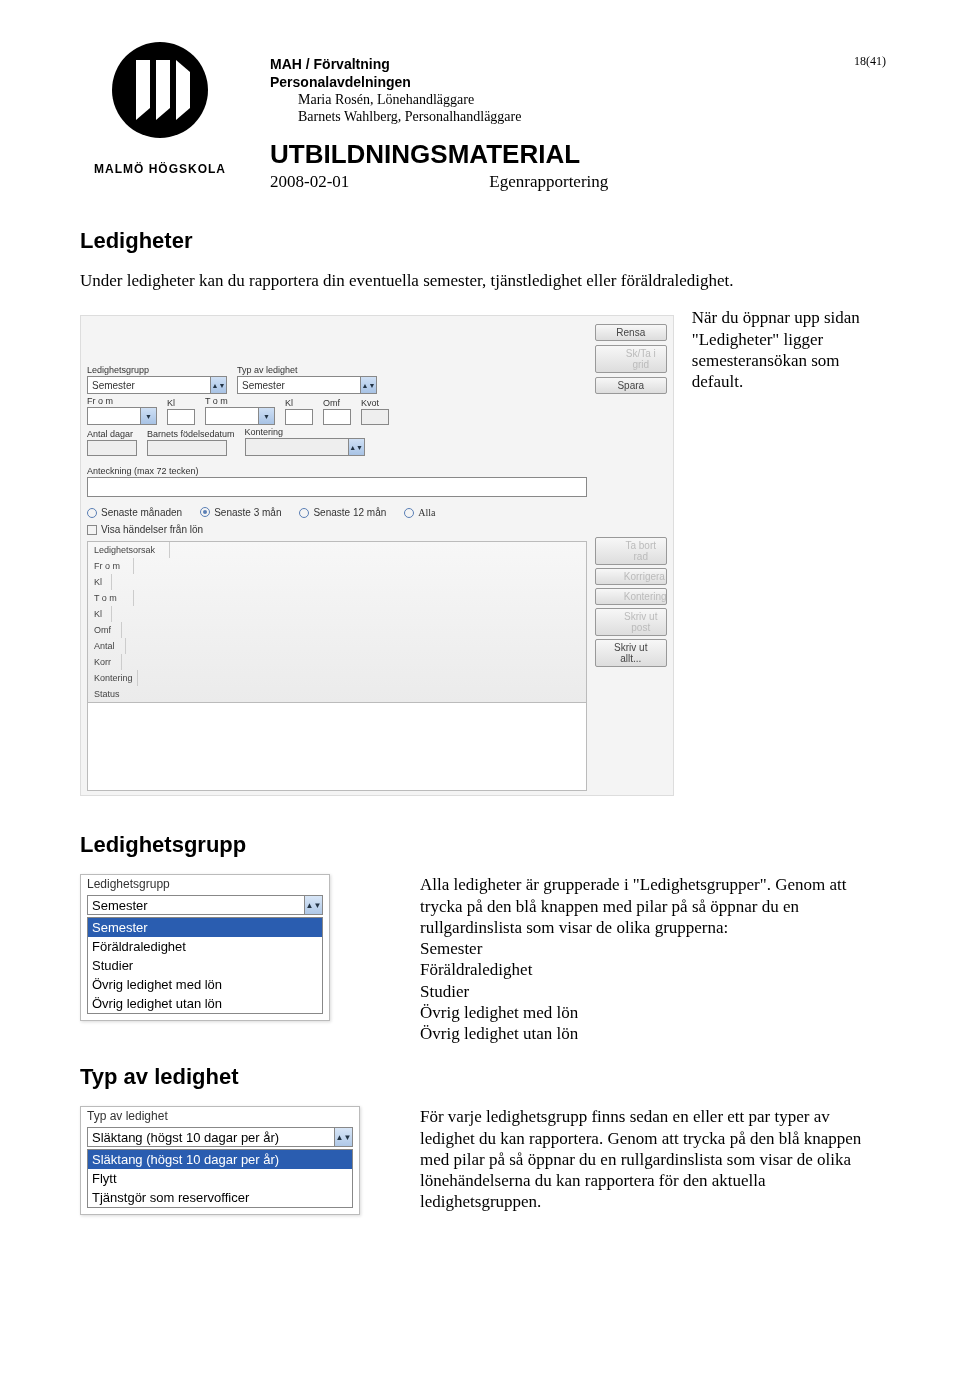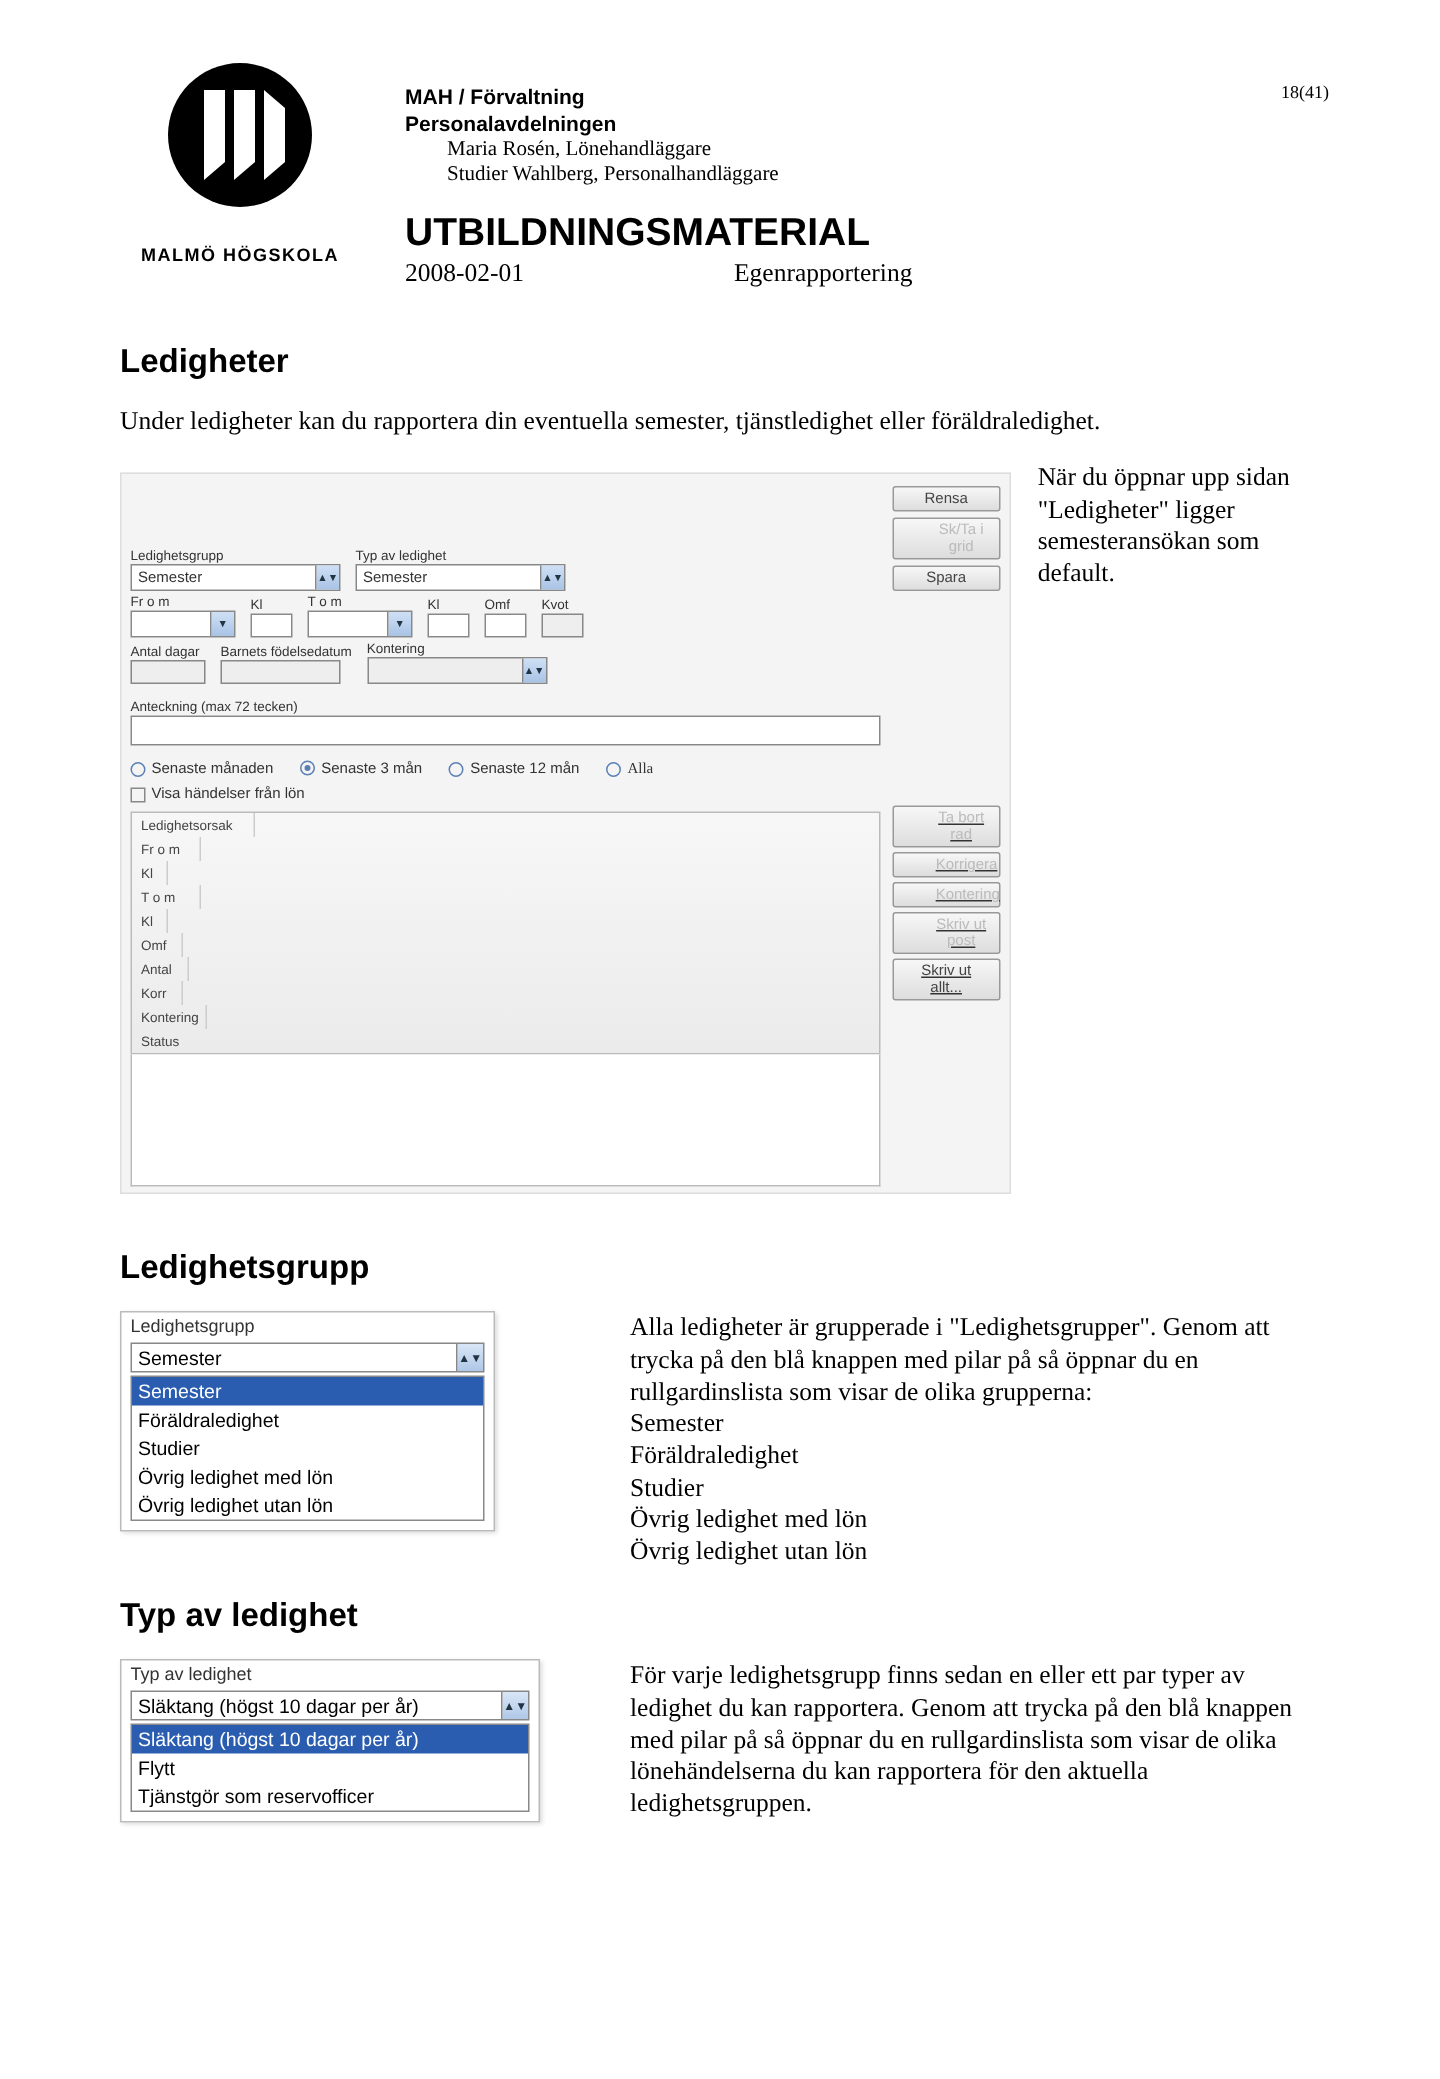--- a/index.html
+++ b/index.html
@@ -193,21 +193,21 @@
         <polygon fill="#fff" points="-4,-30 10,-30 10,18 -4,30"></polygon>
         <polygon fill="#fff" points="16,-30 30,-18 30,18 16,30"></polygon>
       </g>
     </svg>
     <div class="logo-text">MALMÖ HÖGSKOLA</div>
   </div>
   <div class="header-text">
     <div class="bold-sans-small">MAH / Förvaltning</div>
     <div class="bold-sans-small">Personalavdelningen</div>
     <div class="line">Maria Rosén, Lönehandläggare</div>
-    <div class="line">Studier Wahlberg, Personalhandläggare</div>
+    <div class="line">Barnets Wahlberg, Personalhandläggare</div>
     <div class="big-title">UTBILDNINGSMATERIAL</div>
     <div class="date-line">
       <span>2008-02-01</span>
       <span>Egenrapportering</span>
     </div>
   </div>
 </div>
 
 <div class="section">
   <div class="section-h">Ledigheter</div>
@@ -324,21 +324,21 @@
             <div style="width:46px;">T o m</div>
             <div style="width:24px;">Kl</div>
             <div style="width:34px;">Omf</div>
             <div style="width:38px;">Antal</div>
             <div style="width:34px;">Korr</div>
             <div style="width:50px;">Kontering</div>
             <div style="flex:1;">Status</div>
           </div>
           <div class="grid-body"></div>
         </div>
-        <div style="display:flex;flex-direction:column;gap:3px;text-decoration:underline;">
+        <div style="display:flex;flex-direction:column;gap:3px;">
           <div class="gbtn dis">Ta bort rad</div>
           <div class="gbtn dis">Korrigera</div>
           <div class="gbtn dis">Kontering</div>
           <div class="gbtn dis">Skriv ut post</div>
           <div class="gbtn">Skriv ut allt...</div>
         </div>
       </div>
     </div>
     <div class="form-side-note">När du öppnar upp sidan "Ledigheter" ligger semesteransökan som default.</div>
   </div>

